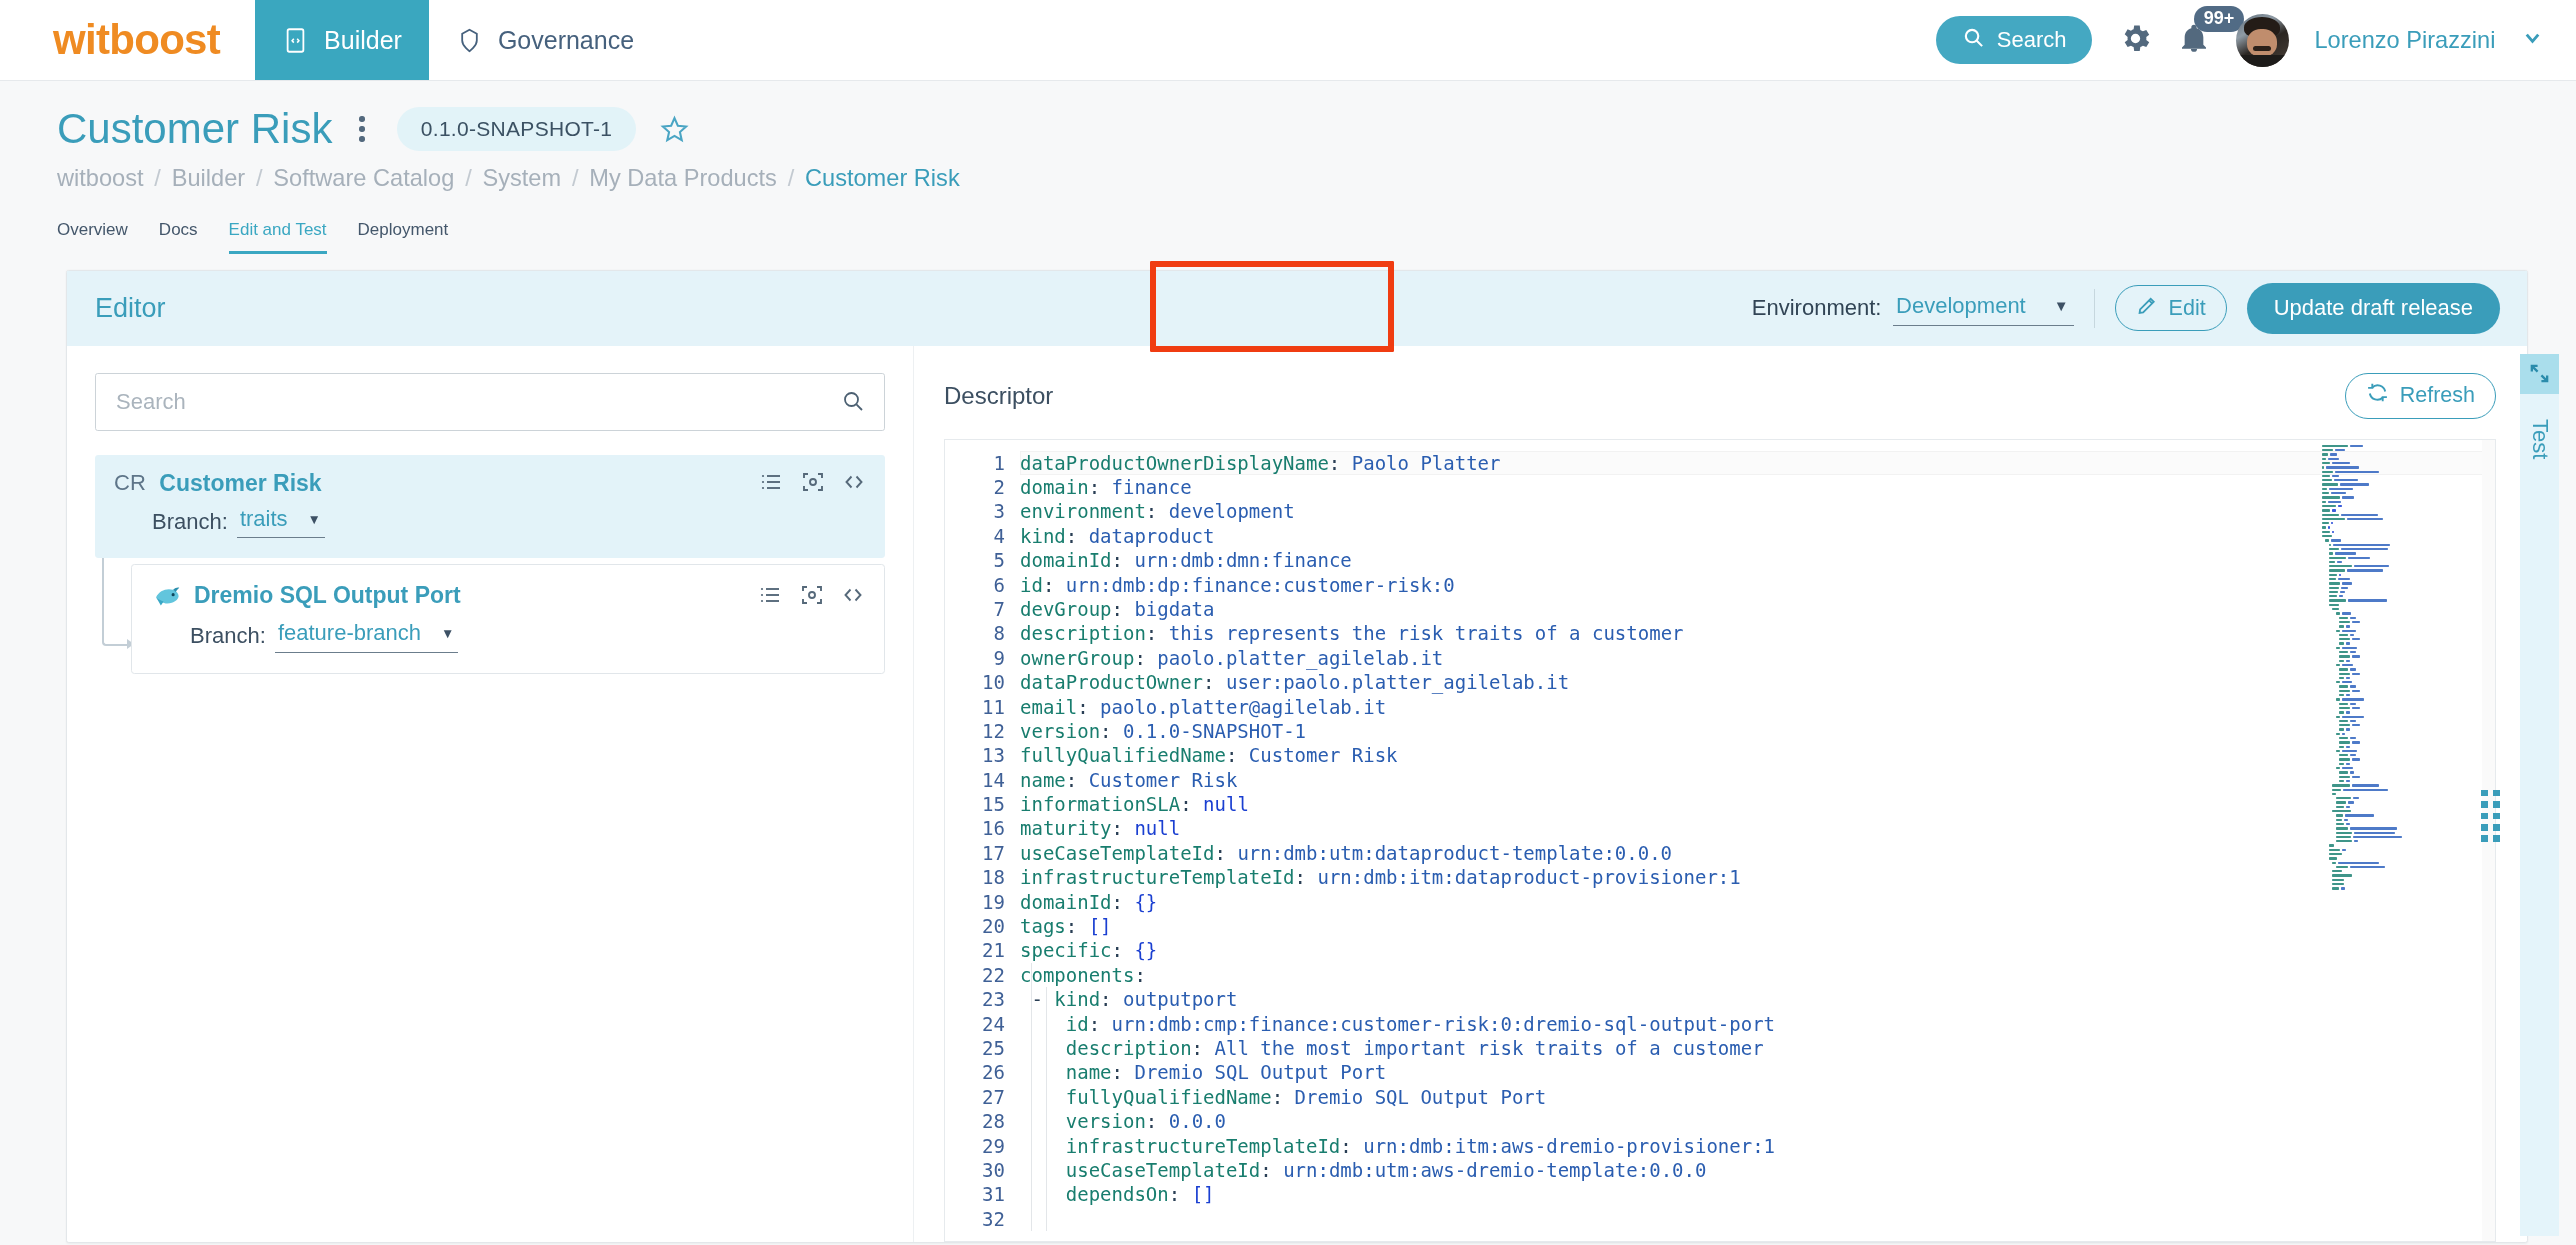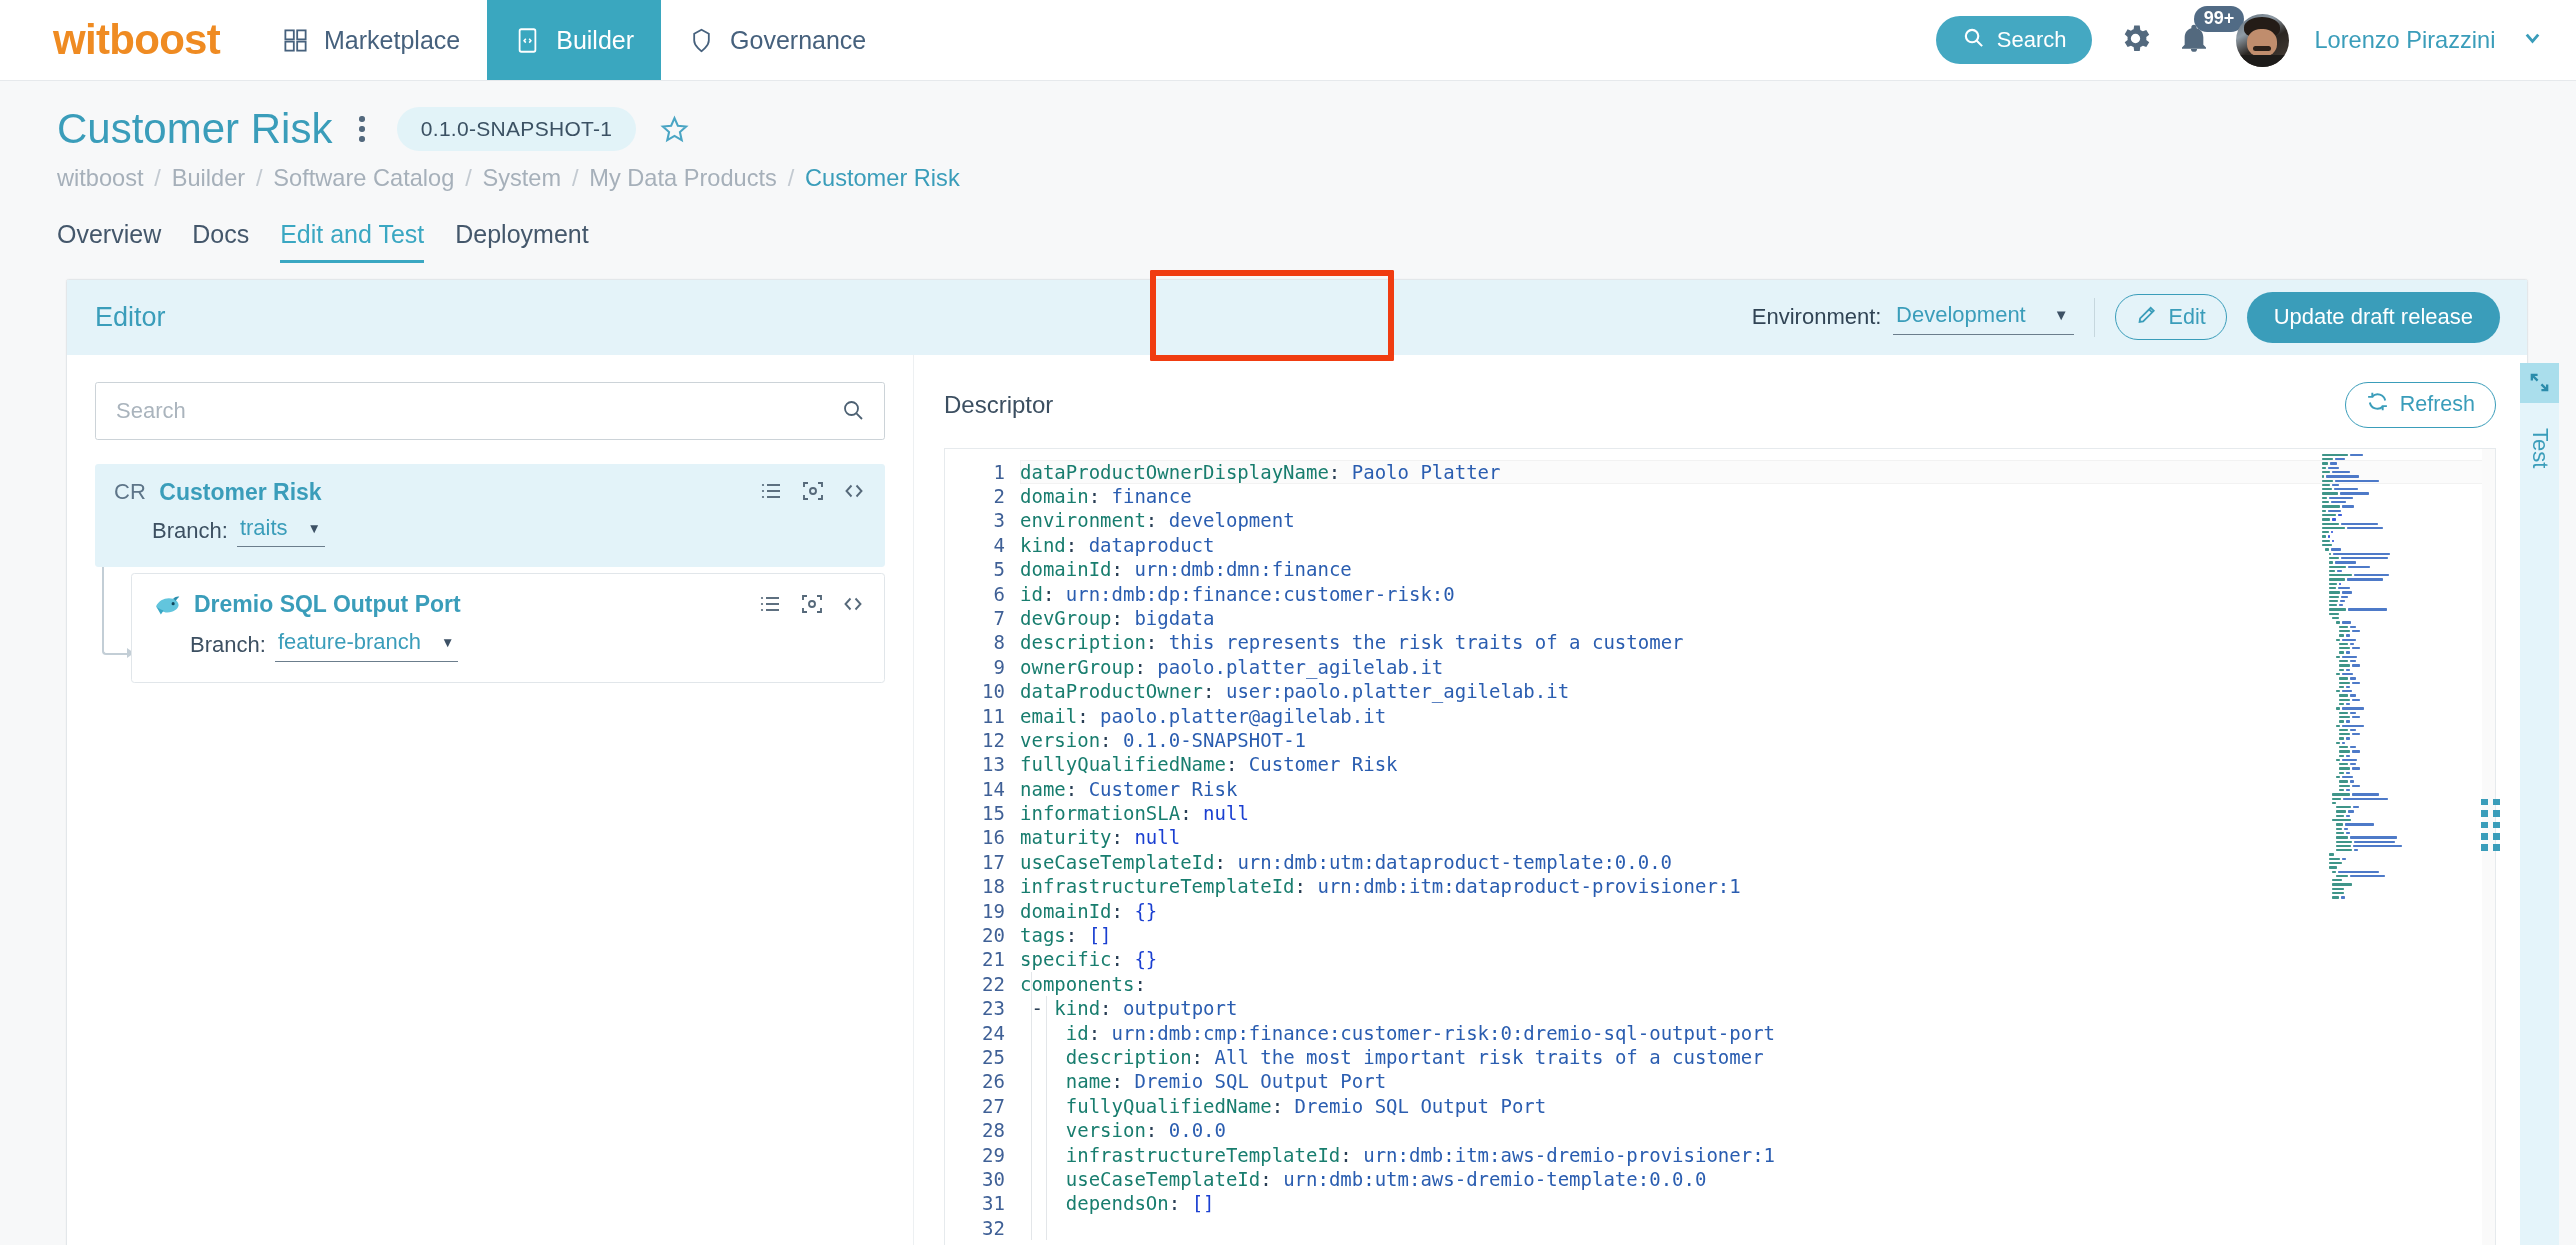--- a/index.html
+++ b/index.html
@@ -73,21 +73,21 @@
   }
   .star { margin-left: 23px; cursor: pointer; display:flex; }
 
   .breadcrumb { margin-top: 12px; font-size: 23.6px; color: #a6b0ba; display: flex; gap: 0; align-items: center; flex-wrap: nowrap; }
   .crumb { cursor: pointer; white-space: nowrap; }
   .crumb.current { color: #3a9dba; }
   .crumb-sep { margin: 0 10.8px; color: #c3cad1; }
 
   .tabs { margin-top: 28px; display: flex; gap: 0; align-items: flex-end; }
   .tab {
-    font-size: 25px; color: #44576b; padding: 0 0 10.8px 0; margin-right: 31px;
+    font-size: 17px; color: #44576b; padding: 0 0 10.8px 0; margin-right: 31px;
     cursor: pointer; border-bottom: 3.4px solid transparent; white-space: nowrap;
   }
   .tab.active { color: #3aa7c2; border-bottom-color: #3aa7c2; }
 
   
   .editor-card {
     margin: 16px 48px 0 66px; background: #fff;
     border: 0.7px solid #e3e7ea; border-radius: 2.7px;
     height: 973px; position: relative;
     box-shadow: 0 0.7px 2px rgba(0,0,0,0.05);
@@ -234,31 +234,20 @@
   .rail-drag i { width: 6.7px; height: 6.7px; background: #3a9dba; display: block; }
 </style>
 </head>
 <body>
 
 <div class="topnav">
   <div class="logo-wrap">
     <span class="logo-text">witboost</span>
   </div>
   <div class="nav-items">
-    <div class="nav-item">
-      <span>
-        <svg width="27" height="27" viewBox="0 0 24 24" fill="none" stroke="currentColor" stroke-width="1.6">
-          <rect x="3" y="3" width="7.5" height="8"></rect>
-            <rect x="13.5" y="3" width="7.5" height="8"></rect>
-          <rect x="3" y="13" width="7.5" height="8"></rect>
-            <rect x="13.5" y="13" width="7.5" height="8"></rect>
-        </svg>
-      </span>
-      <span>Marketplace</span>
-    </div>
     <div class="nav-item active">
       <span>
         <svg width="27" height="27" viewBox="0 0 24 24" fill="none" stroke="currentColor" stroke-width="1.6">
           <rect x="5" y="2" width="14" height="20" rx="1.5"></rect>
           <path d="M10.5 10.5 L9 12.2 L10.5 13.9 M13.5 10.5 L15 12.2 L13.5 13.9" stroke-width="1.4"></path>
         </svg>
       </span>
       <span>Builder</span>
     </div>
     <div class="nav-item">

